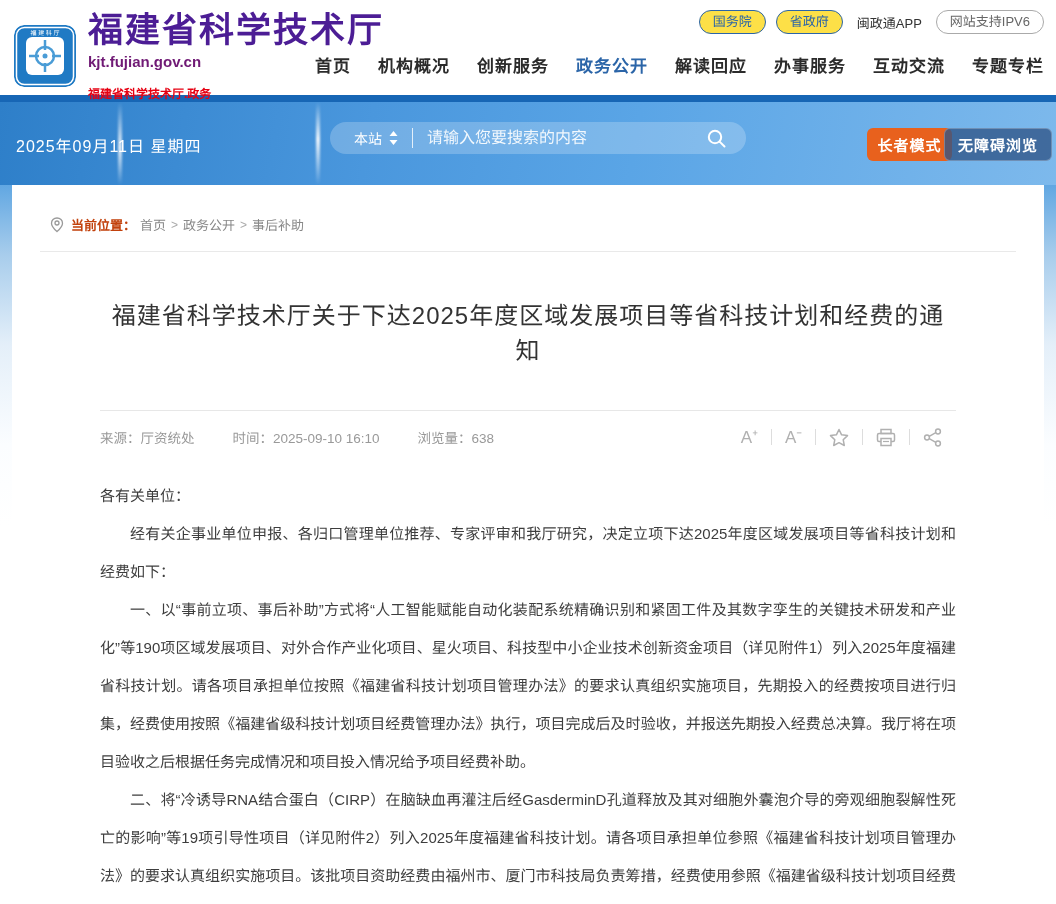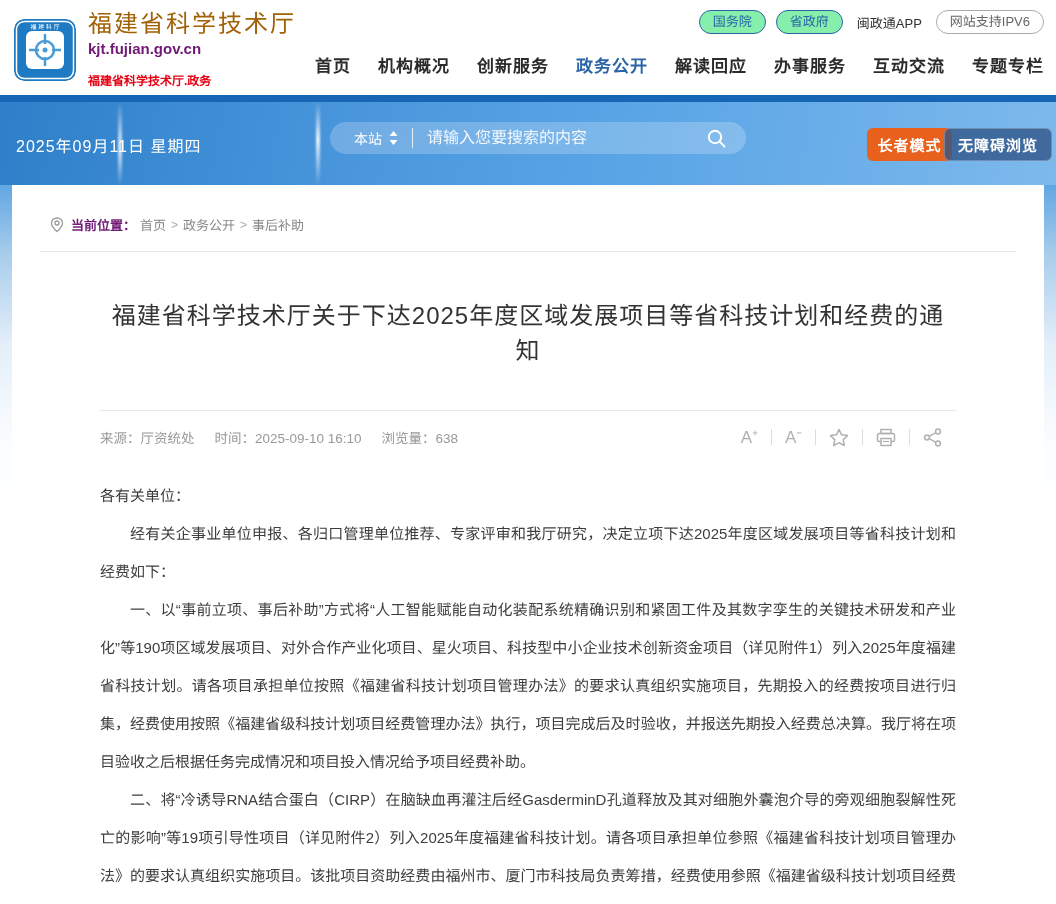--- a/index.html
+++ b/index.html
@@ -6,27 +6,27 @@
   html,body { width:1056px; }
   body {
     font-family:"Liberation Sans","DejaVu Sans",sans-serif;
     background:#fff; color:#333;
   }
   
   .site-header { height:95px; background:#fff; position:relative; padding:0 14px; }
   .brand { position:absolute; left:14px; top:11px; display:flex; align-items:center; }
   .logo { width:62px; height:62px; border-radius:10px; display:block; }
   .brand-text { margin-left:12px; }
-  .brand-title { color:#a16207; font-size:24px; font-weight:normal; letter-spacing:2px; line-height:1.1; }
+  .brand-title { color:#4c1d95; font-size:35px; font-weight:bold; letter-spacing:2px; line-height:1.1; }
   .brand-url { color:#701a75; font-size:15px; font-weight:bold; margin-top:3px; }
   .brand-sub { color:#e60012; font-size:12px; font-weight:bold; margin-top:14px; }
   .header-right { position:absolute; right:12px; top:10px; text-align:right; }
   .quick-links { display:flex; justify-content:flex-end; align-items:center; gap:10px; }
   .pill { font-size:13px; padding:2px 13px; border-radius:13px; text-decoration:none; display:inline-block; line-height:18px; }
-  .pill-blue { color:#2b65a8; border:1px solid #2b65a8; background:#86efac; }
+  .pill-blue { color:#2b65a8; border:1px solid #2b65a8; background:#fde047; }
   .plain-link { color:#333; font-size:13px; text-decoration:none; padding:2px 4px; }
   .pill-gray { color:#666; border:1px solid #aaa; background:#fff; }
   .main-nav { display:flex; justify-content:flex-end; gap:27px; margin-top:18px; }
   .main-nav a { text-decoration:none; color:#2b2b2b; font-size:17px; font-weight:bold; letter-spacing:1px; }
   .main-nav a.active { color:#2b65a8; }
   
   .strip { height:7px; background:#1766b5; }
   .hero { height:83px; position:relative; overflow:hidden;
     background:linear-gradient(100deg,#2e7fc9 0%,#4a97dd 35%,#5aa5e6 60%,#7db9ec 100%); }
   .hero::before { content:""; position:absolute; left:118px; top:0; width:4px; height:100%;
@@ -43,28 +43,28 @@
   .search-btn { background:transparent; border:none; padding:0 20px 0 8px; cursor:pointer; display:flex; align-items:center; }
   .hero-btn { position:absolute; top:26px; height:33px; border:none; border-radius:6px; color:#fff;
     font-size:15px; font-weight:bold; letter-spacing:1px; cursor:pointer; z-index:2; }
   .btn-elder { right:104px; width:85px; background:#e8611d; }
   .btn-access { right:4px; width:108px; background:rgba(47,84,135,.78); border:1px solid rgba(255,255,255,.25); }
   
   .below { background:linear-gradient(180deg,#61a7e2 0px,#a8cdec 70px,#e4eff9 160px,#fbfdff 260px,#ffffff 340px);
     padding:0 12px; }
   .card { background:#fff; min-height:719px; padding-bottom:20px; }
   .breadcrumb-row { display:flex; align-items:center; padding:30px 28px 0 38px; font-size:13px; color:#888; }
-  .breadcrumb-row .crumb-label { color:#701a75; font-weight:bold; margin:0 4px 0 7px; }
+  .breadcrumb-row .crumb-label { color:#c2410c; font-weight:bold; margin:0 4px 0 7px; }
   .breadcrumb-row a { color:#888; text-decoration:none; }
   .crumb-sep { margin:0 5px; color:#aaa; font-size:12px; }
   .crumb-hr { border:none; border-top:1px solid #e9e9e9; margin:17px 28px 0 28px; }
   .article-title { text-align:center; font-size:24px; font-weight:normal; color:#333; margin:44px 88px 0 88px; letter-spacing:1px; }
   .title-hr { border:none; border-top:1px solid #e7e7e7; margin:44px 88px 0 88px; }
   .meta-row { display:flex; align-items:center; justify-content:space-between; margin:0 88px; padding-top:16px; }
-  .meta-left { color:#999; font-size:13.5px; display:flex; gap:20px; }
+  .meta-left { color:#999; font-size:13.5px; display:flex; gap:38px; }
   .meta-left b { font-weight:normal; color:#999; }
   .meta-item span { color:#999; }
   .tools { display:flex; align-items:center; color:#b0b0b0; }
   .tool { background:none; border:none; color:#b0b0b0; font-size:17px; cursor:pointer; padding:0 13px; display:flex; align-items:center; line-height:1; }
   .tool svg { display:block; }
   .tool-sep { width:1px; height:16px; background:#ddd; }
   .article-body { margin:30px 88px 0 88px; font-size:15px; color:#3d3d3d; line-height:38px; text-align:justify; }
   .p-indent { text-indent:2em; }
 </style>
 </head>

